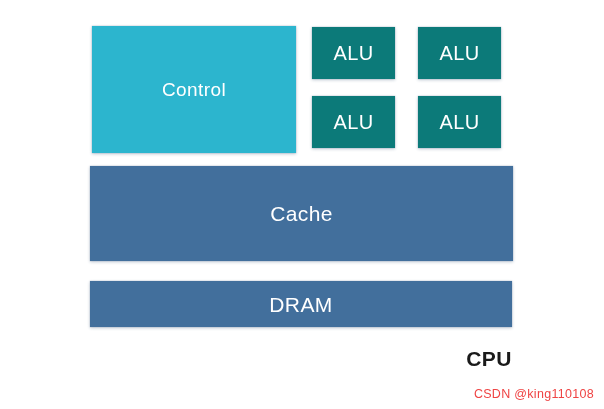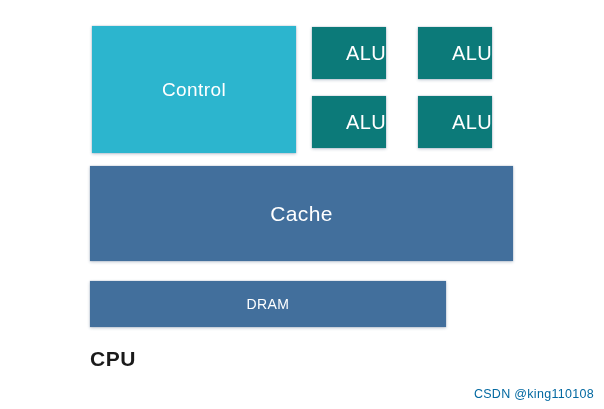--- a/index.html
+++ b/index.html
@@ -44,71 +44,70 @@
     left: 92px;
     top: 26px;
     width: 204px;
     height: 127px;
     background: #2cb5ce;
     font-size: 19px;
   }
 
   
   .block-alu {
-    width: 74px;
+    width: 83px;
     height: 52px;
     background: #0c7a79;
     font-size: 20px;
-    justify-content: flex-end;
   }
   .alu-0 { left: 312px; top: 27px; }
   .alu-1 { left: 418px; top: 27px; }
   .alu-2 { left: 312px; top: 96px; }
   .alu-3 { left: 418px; top: 96px; }
 
   
   .block-cache {
     left: 90px;
     top: 166px;
     width: 423px;
     height: 95px;
     background: #426f9c;
     font-size: 21px;
   }
 
   
   .block-dram {
     left: 90px;
     top: 281px;
-    width: 356px;
+    width: 422px;
     height: 46px;
     background: #426f9c;
-    font-size: 14px;
+    font-size: 21px;
   }
 
   
   #cpu-caption {
     position: absolute;
     left: 90px;
     top: 347px;
     width: 422px;
-    text-align: left;
+    text-align: right;
     font-size: 21px;
     font-weight: bold;
     color: #1a1a1a;
     letter-spacing: 0.5px;
   }
 
   
   #watermark {
     position: absolute;
     right: 10px;
     bottom: 8px;
     font-size: 12.5px;
-    color: #0369a1;
+    color: #ef4444;
     letter-spacing: 0.3px;
     white-space: nowrap;
   }
 </style>
 </head>
 <body>
 
 <div id="diagram">
 
   <div class="block block-control">

